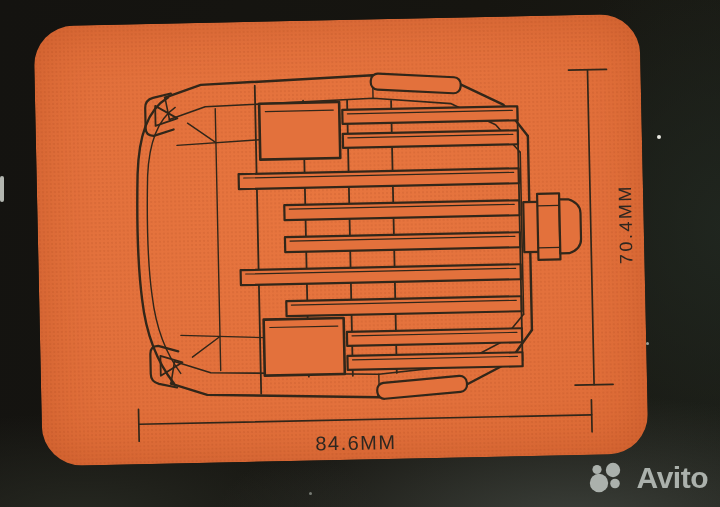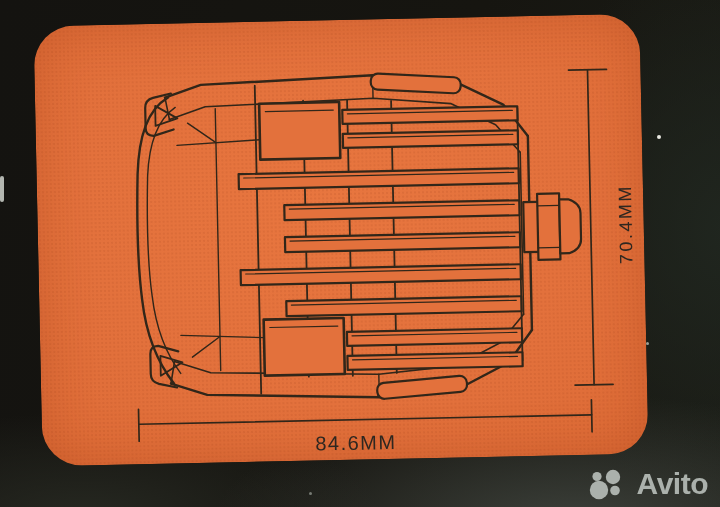--- a/index.html
+++ b/index.html
@@ -28,22 +28,22 @@
     fill: #2e2720; font-family: "Liberation Sans", sans-serif;
     font-size: 20px; letter-spacing: 1.5px; font-weight: 400;
   }
   .dim-label-v { font-size: 18px; letter-spacing: 2.5px; }
   .speck { position: absolute; border-radius: 50%; pointer-events: none; }
   .speck-1 { left: 0px; top: 176px; width: 4px; height: 26px; border-radius: 2px; background: #cfd3cc; opacity: .85; }
   .speck-2 { left: 657px; top: 135px; width: 4px; height: 4px; background: #e9e9e2; }
   .speck-3 { left: 646px; top: 342px; width: 3px; height: 3px; background: #9aa096; }
   .speck-4 { left: 309px; top: 492px; width: 3px; height: 3px; background: #8b9088; opacity: .8; }
   .watermark {
-    position: absolute; right: 12px; bottom: 7px;
-    display: flex; gap: 13px; opacity: 0.93;
+    position: absolute; right: 12px; bottom: 14px;
+    display: flex; align-items: center; gap: 13px; opacity: 0.93;
   }
   .watermark-text {
     color: #b5bbb6; font-size: 30px; font-weight: 700; letter-spacing: -0.5px;
     font-family: "Liberation Sans", sans-serif; line-height: 1;
   }
 </style>
 </head>
 <body>
 
 <div class="card">

